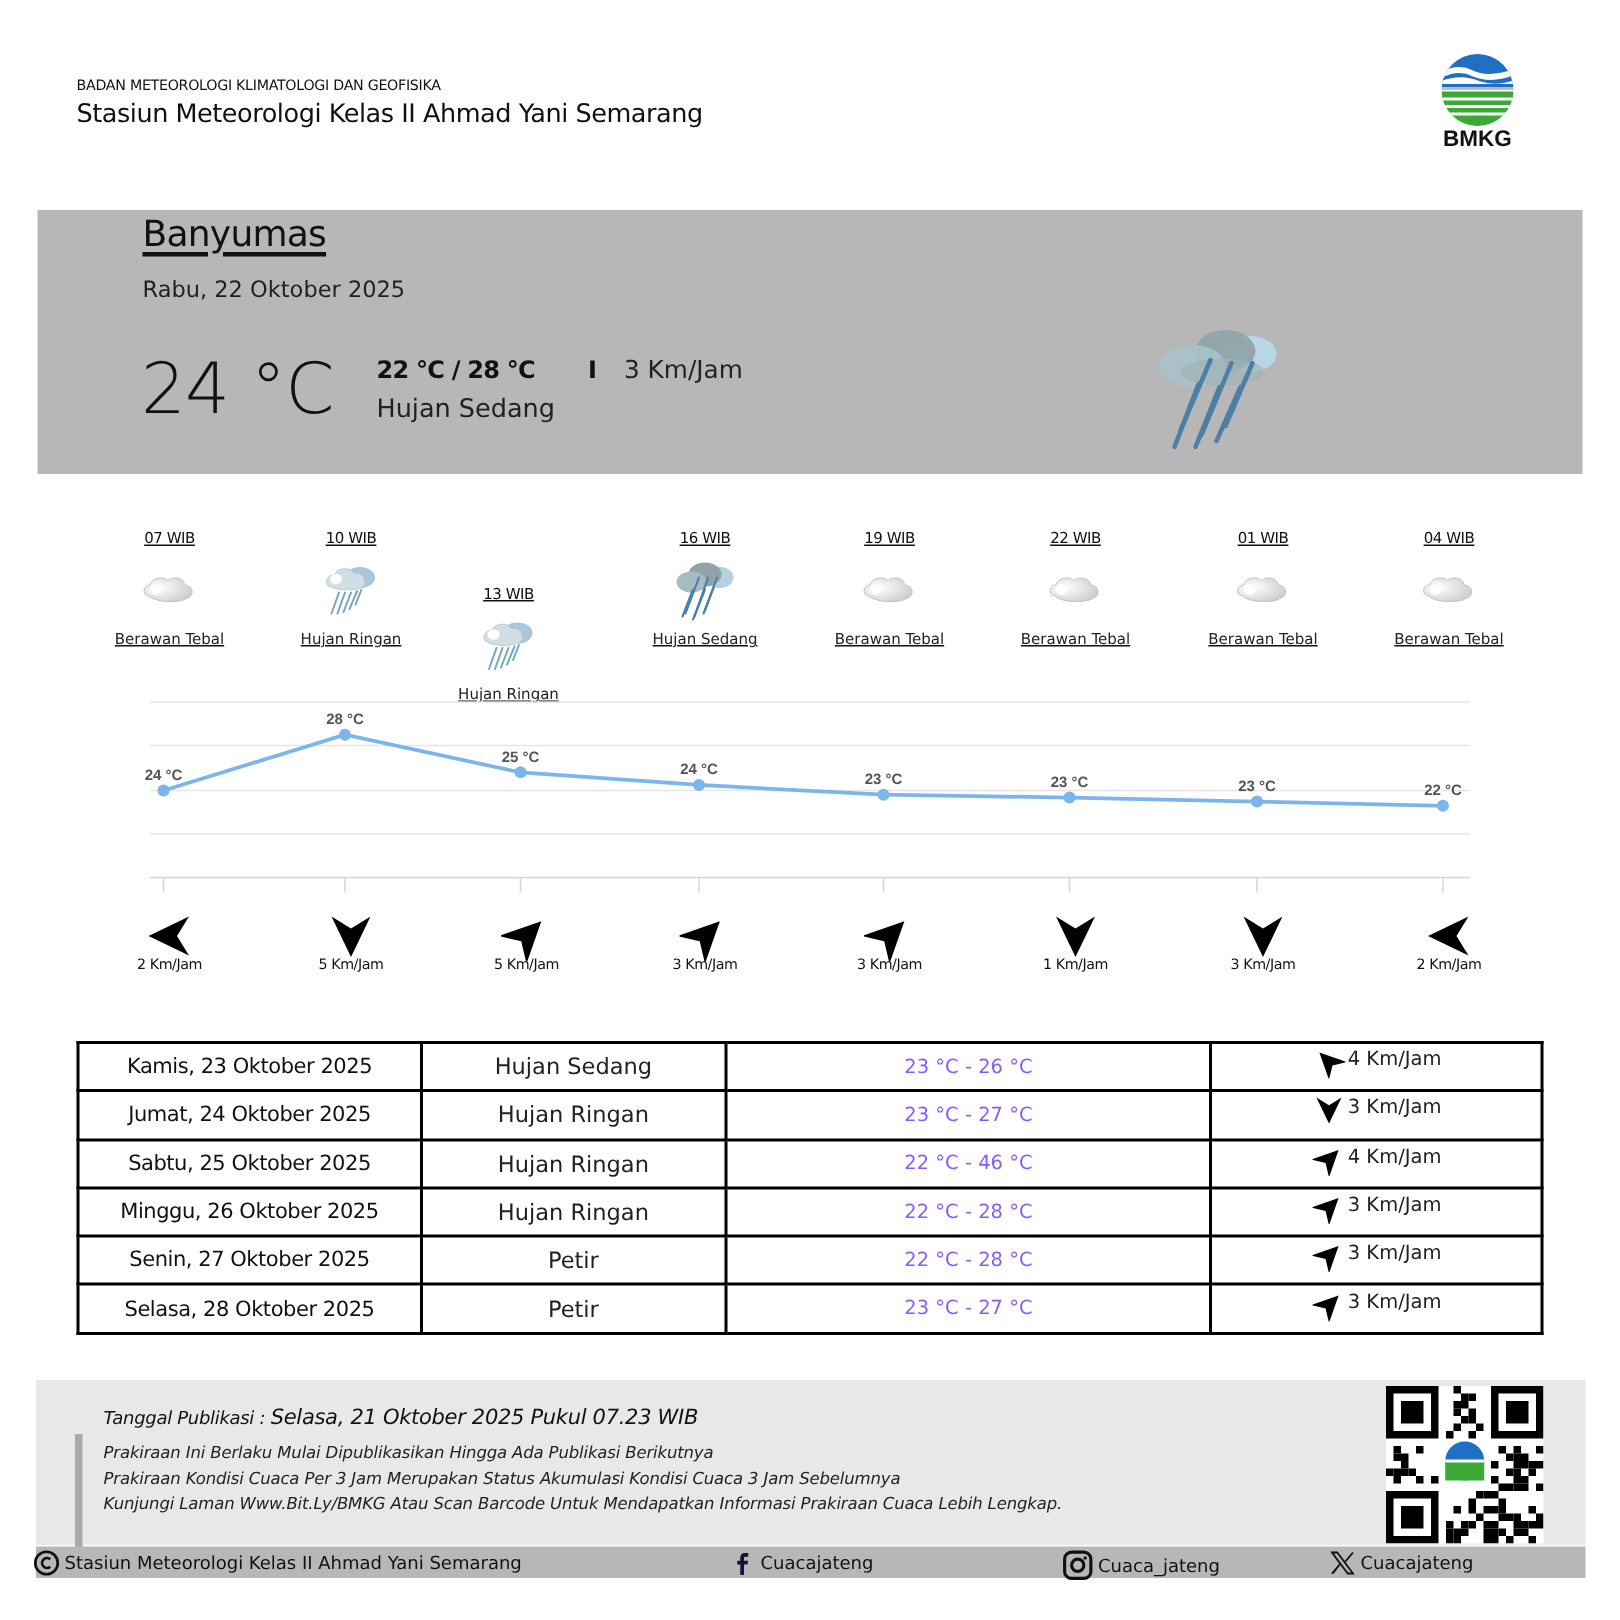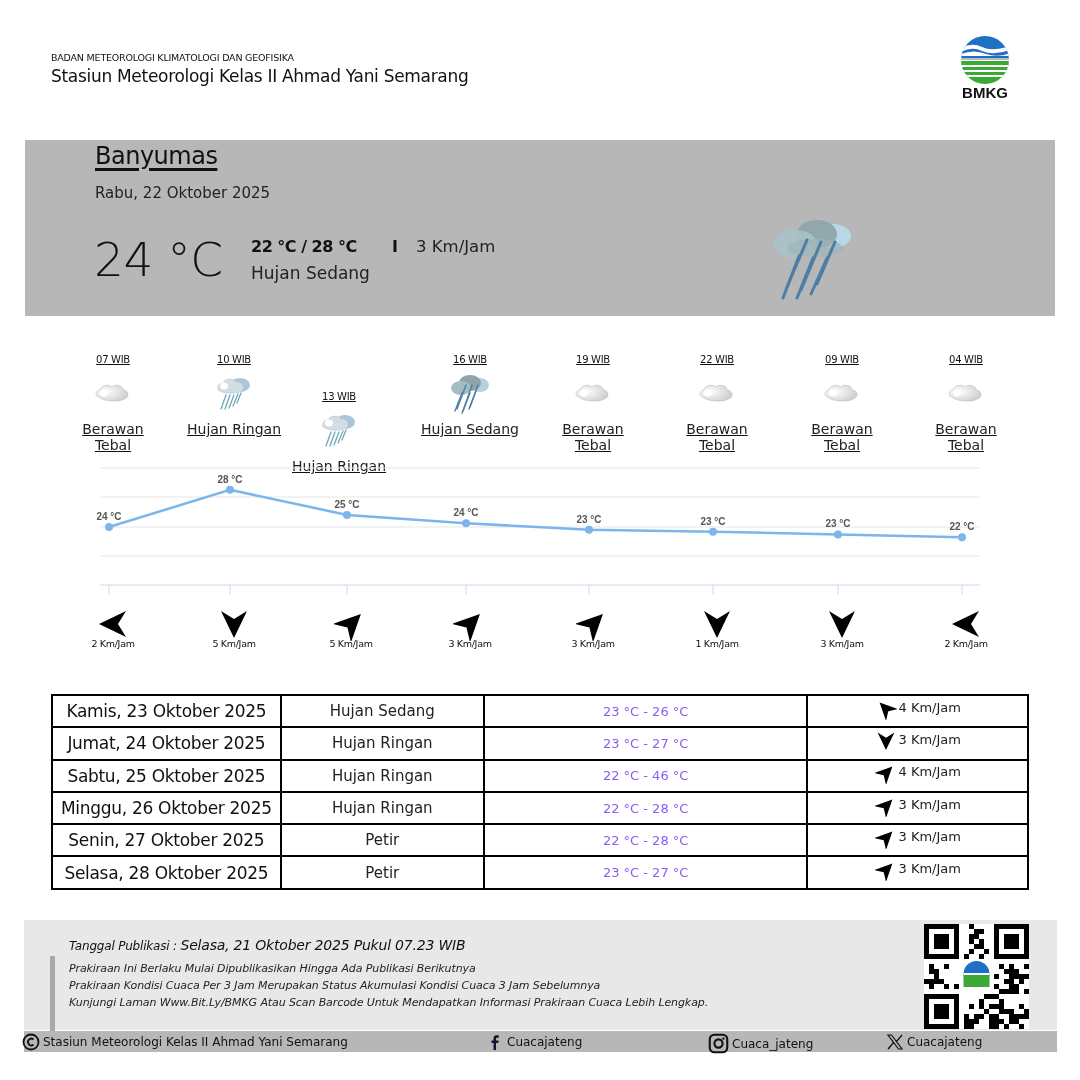--- a/index.html
+++ b/index.html
@@ -21,34 +21,34 @@
   .range { left: 251px; top: 237px; font-size: 16px; font-weight: bold; color: #111; letter-spacing: -0.5px; }
   .sep { left: 392px; top: 237px; font-size: 16px; font-weight: bold; color: #111; }
   .wind-now { left: 416px; top: 237px; font-size: 16.5px; color: #222; }
   .cond-now { left: 251px; top: 263px; font-size: 17px; color: #222; }
   .big-icon { left: 765px; top: 212px; width: 95px; height: 95px; }
 
   
   .hour { width: 100px; text-align: center; text-decoration: underline; }
   .hour .t { font-size: 10px; font-weight: 500; color: #111; letter-spacing: -0.3px; }
   .hour .ic { display: block; width: 44px; height: 44px; margin: 6px auto 0; }
-  .hour .c { font-size: 14px; color: #222; margin-top: 6px; }
+  .hour .c { font-size: 10px; color: #222; margin-top: 6px; }
 
   
   .chart { left: 80px; top: 460px; width: 920px; height: 140px; }
 
   
   .wind { width: 100px; text-align: center; }
   .wind svg { display: block; margin: 0 auto; width: 34px; height: 34px; }
   .wind .s { font-size: 9.5px; color: #111; letter-spacing: -0.3px; margin-top: -3px; }
 
   
   .tbl { left: 51px; top: 694px; width: 978px; border-collapse: collapse; }
   .tbl td { border: 2px solid #000; height: 32.3px; text-align: center; vertical-align: middle; color: #111; }
-  .tbl td.d { width: 224px; font-size: 17px; font-weight: 500; letter-spacing: -0.3px; }
+  .tbl td.d { width: 224px; font-size: 14px; font-weight: 500; letter-spacing: -0.3px; }
   .tbl td.w { width: 199px; font-size: 15px; color: #222; }
   .tbl td.r { width: 317px; font-size: 13px; color: #8b5cf6; }
   .tbl td.k { width: 216px; font-size: 13px; color: #222; }
   .tbl td.k .in { display: inline-flex; align-items: flex-start; gap: 2px; text-align: center; }
   .tbl td.k svg { width: 22px; height: 22px; margin-top: -2px; }
 
   
   .foot { left: 24px; top: 920px; width: 1033px; height: 110px; background: #e8e8e9; }
   .bar { left: 50px; top: 956px; width: 5px; height: 76px; background: #a9a9a9; }
   .pub { left: 69px; top: 937px; font-size: 12px; font-style: italic; color: #111; letter-spacing: -0.2px; }
@@ -167,21 +167,21 @@
     <div class="abs hour" style="left: 667px; top: 354px;"><div class="t">22 WIB</div><span><svg class="ic" viewBox="0 0 44 44">
           <defs>
             <radialGradient id="cg" cx="0.3" cy="0.4" r="0.8">
               <stop offset="0" stop-color="#ffffff"></stop>
               <stop offset="1" stop-color="#c9c9c9"></stop>
             </radialGradient>
           </defs>
           <path d="M8 26 C4 26 4 19 9 19 C10 14 18 13 21 16 C24 13 32 14 32 19 C38 19 39 27 33 28 C30 31 12 31 8 26Z" fill="url(#cg)" stroke="#bdbdbd" stroke-width="0.6"></path>
           <ellipse cx="13" cy="22" rx="4" ry="3.5" fill="#fff"></ellipse>
         </svg></span><div class="c">Berawan Tebal</div></div>
-    <div class="abs hour" style="left: 792px; top: 354px;"><div class="t">09 WIB</div><span><svg class="ic" viewBox="0 0 44 44">
+    <div class="abs hour" style="left: 792px; top: 354px;"><div class="t">01 WIB</div><span><svg class="ic" viewBox="0 0 44 44">
           <defs>
             <radialGradient id="cg" cx="0.3" cy="0.4" r="0.8">
               <stop offset="0" stop-color="#ffffff"></stop>
               <stop offset="1" stop-color="#c9c9c9"></stop>
             </radialGradient>
           </defs>
           <path d="M8 26 C4 26 4 19 9 19 C10 14 18 13 21 16 C24 13 32 14 32 19 C38 19 39 27 33 28 C30 31 12 31 8 26Z" fill="url(#cg)" stroke="#bdbdbd" stroke-width="0.6"></path>
           <ellipse cx="13" cy="22" rx="4" ry="3.5" fill="#fff"></ellipse>
         </svg></span><div class="c">Berawan Tebal</div></div>
     <div class="abs hour" style="left: 916px; top: 354px;"><div class="t">04 WIB</div><span><svg class="ic" viewBox="0 0 44 44">

